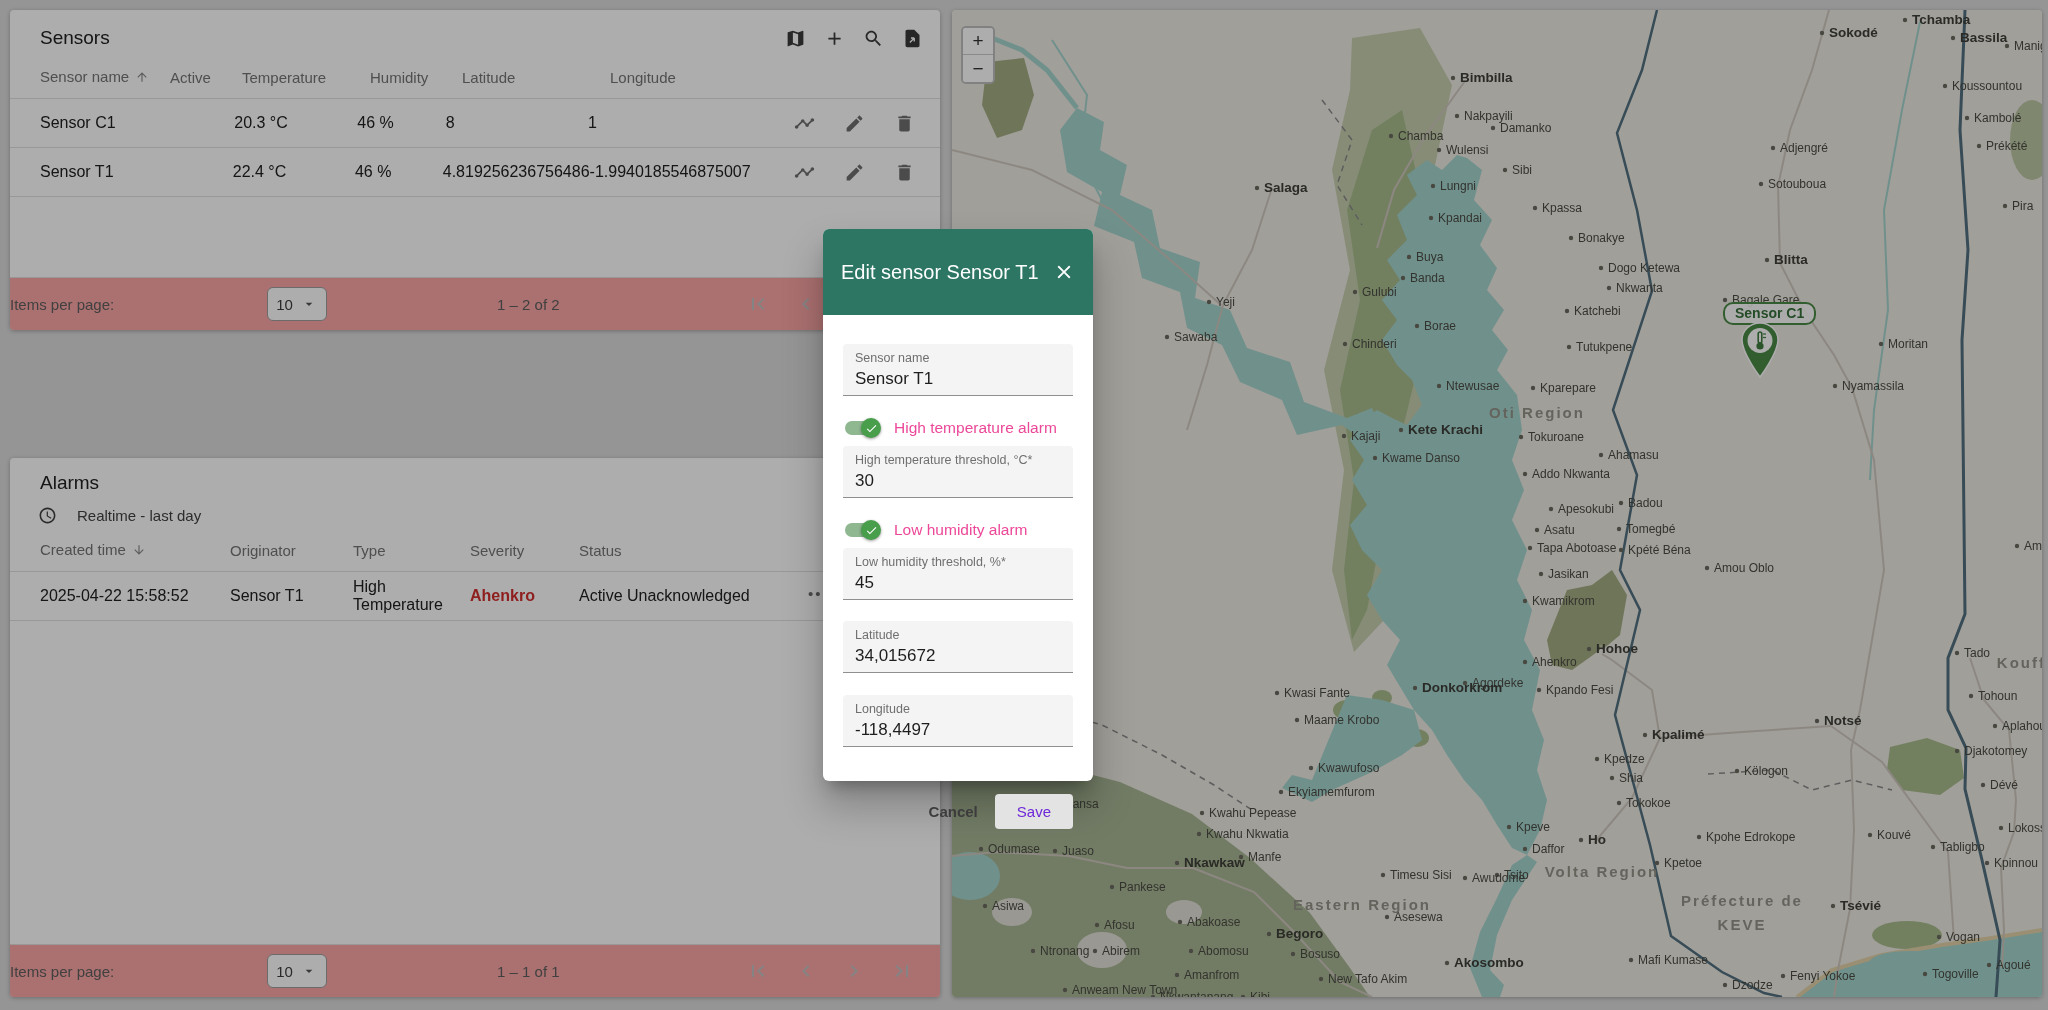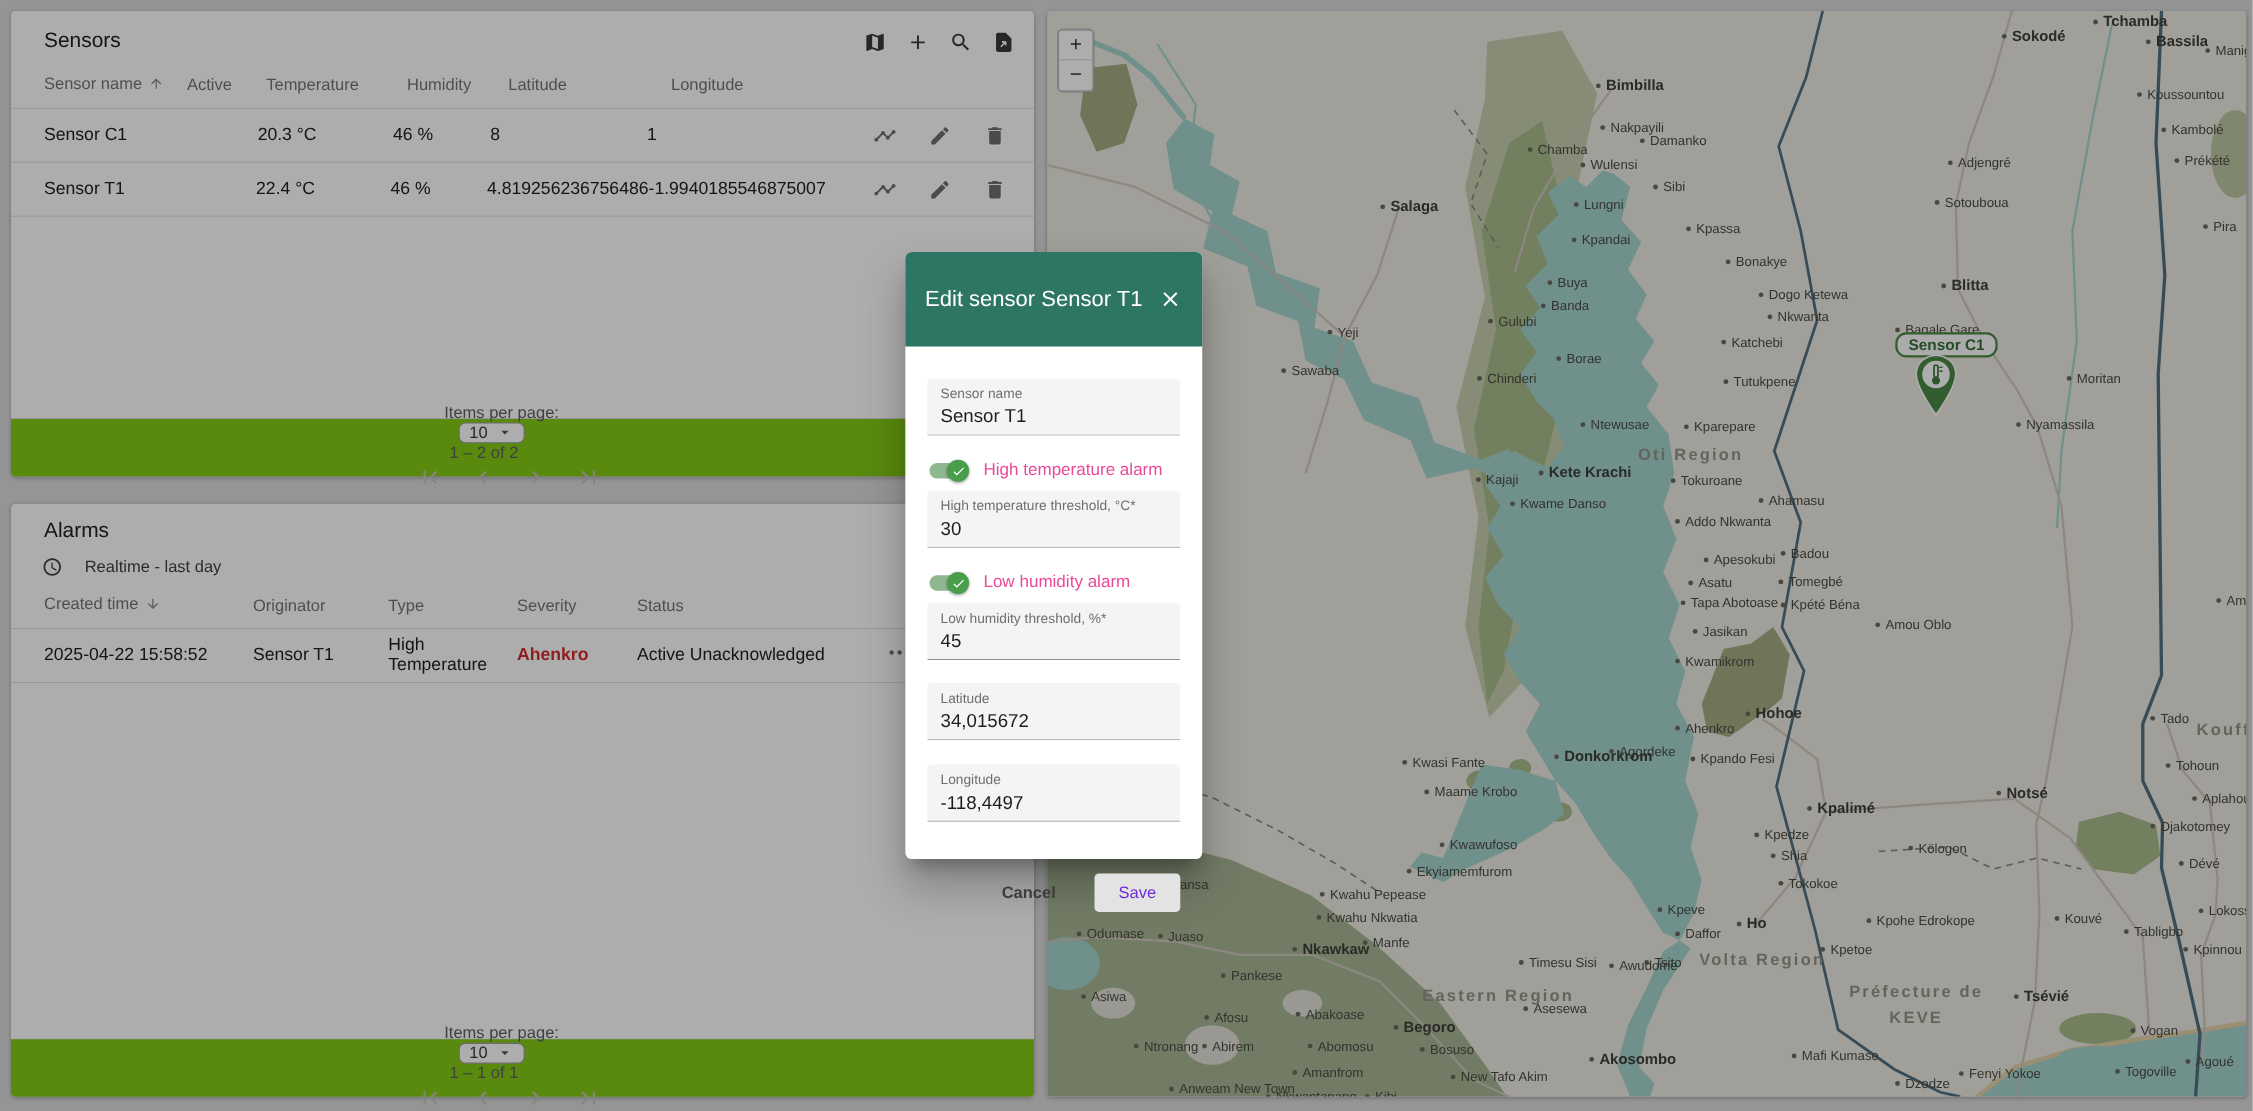--- a/index.html
+++ b/index.html
@@ -1,39 +1,39 @@
 <!DOCTYPE html>
 <html><head>
 <meta charset="utf-8">
 <style>
   html,body{margin:0;padding:0;}
   body{font-family:"Liberation Sans",sans-serif;background:#dcdcdc;}
   .stage{position:relative;width:2048px;height:1010px;overflow:hidden;background:#dcdcdc;}
   .panel{position:absolute;background:#fff;border-radius:4px;box-shadow:0 1px 4px rgba(0,0,0,.28);}
   
-  #sensors-panel{left:10px;top:10px;width:930px;height:423px;}
+  #sensors-panel{left:10px;top:10px;width:930px;height:320px;}
   #alarms-panel{left:10px;top:458px;width:930px;height:539px;}
   .panel-header{display:flex;align-items:center;padding:14px 14px 0 30px;}
   .panel-title{font-size:19px;color:#212121;}
   .panel-sub{display:flex;align-items:center;gap:20px;padding:12px 0 0 28px;font-size:15px;color:#424242;}
   .toolbar{margin-left:auto;display:flex;align-items:center;gap:11px;}
   .icon-btn{width:28px;height:28px;border:none;background:none;padding:2px;cursor:pointer;display:flex;align-items:center;justify-content:center;}
   .icon-btn svg{width:21px;height:21px;fill:#3a3a3a;}
   .thead{display:flex;align-items:center;height:42px;margin-top:4px;border-bottom:1px solid #e0e0e0;font-size:15px;color:#757575;padding-left:30px;}
   .trow{display:flex;align-items:center;height:48px;border-bottom:1px solid #e0e0e0;font-size:16px;color:#212121;padding-left:30px;position:relative;}
   .c-name{width:130px;} .c-active{width:72px;} .c-temp{width:128px;} .c-hum{width:92px;} .c-lat{width:148px;} .c-lon{width:210px;}
   .a-created{width:190px;} .a-orig{width:123px;} .a-type{width:117px;} .a-sev{width:109px;} .a-status{width:230px;}
   .sort-ic{display:inline-block;vertical-align:-2px;margin-left:6px;}
   .sort-ic svg{width:14px;height:14px;fill:#8a8a8a;}
   .active-dot{width:20px;height:20px;border-radius:50%;background:#4caf50;margin-left:2px;}
   .row-actions{margin-left:auto;display:flex;gap:22px;padding-right:22px;}
   .row-actions .icon-btn svg{fill:#6f6f6f;}
   .sev-critical{color:#d32f2f;font-weight:bold;}
   .dots-btn{position:absolute;left:792px;top:12px;border:none;background:none;color:#6f6f6f;font-size:15px;letter-spacing:2px;cursor:pointer;}
-  .paginator{position:absolute;left:0;right:0;bottom:0;height:52px;border-top:1px solid #e0e0e0;display:flex;align-items:center;justify-content:center;font-size:15px;color:#5f5f5f;padding-right:24px;background:#84cc16;border-radius:0 0 4px 4px;flex-direction:column;}
+  .paginator{position:absolute;left:0;right:0;bottom:0;height:52px;border-top:1px solid #e0e0e0;display:flex;align-items:center;justify-content:space-between;font-size:15px;color:#5f5f5f;padding-right:24px;background:#fca5a5;border-radius:0 0 4px 4px;}
   .pp-label{margin-right:14px;}
   .pp-select{display:flex;align-items:center;justify-content:center;gap:8px;width:58px;height:32px;border:1.5px solid #9e9e9e;border-radius:6px;color:#3d3d3d;cursor:pointer;margin-right:32px;background:#fff;font-size:15px;}
   .pp-select svg{width:16px;height:16px;fill:#555;}
   .pp-range{margin-right:46px;}
   .pnav{display:flex;gap:20px;}
   .pnav .icon-btn svg{width:24px;height:24px;fill:#c3c3c3;}
   
   #map-panel{left:952px;top:10px;width:1090px;height:987px;overflow:hidden;background:#edeae3;}
   #map-svg{position:absolute;inset:0;width:100%;height:100%;}
   .ml{font-size:12px;fill:#4c4c44;}
@@ -64,21 +64,21 @@
   .field input{display:block;width:100%;border:none;background:transparent;font-family:inherit;font-size:17px;color:#1e1e1e;padding:3px 0 0;outline:none;}
   .toggle-row{display:flex;align-items:center;gap:13px;margin-top:21px;height:22px;}
   .toggle-row + .field{margin-top:7px;}
   .field.mt{margin-top:21px;}
   .field.mt2{margin-top:22px;}
   .toggle{position:relative;width:38px;height:22px;cursor:pointer;flex:none;}
   .toggle .track{position:absolute;left:2px;top:4px;width:34px;height:14px;border-radius:7px;background:#8fb790;}
   .toggle .thumb{position:absolute;right:0;top:1px;width:20px;height:20px;border-radius:50%;background:#499e4c;box-shadow:0 1px 3px rgba(0,0,0,.4);display:flex;align-items:center;justify-content:center;}
   .toggle .thumb svg{width:13px;height:13px;fill:#fff;}
   .toggle-label{font-size:15.5px;color:#ec4899;}
-  .dialog-actions{display:flex;justify-content:flex-end;align-items:flex-end;gap:21px;margin-top:47px;}
+  .dialog-actions{display:flex;justify-content:flex-end;align-items:flex-end;gap:3px;margin-top:47px;}
   .btn-cancel{border:none;background:none;font-family:inherit;font-size:15px;font-weight:bold;color:#3c3c3c;padding:9px 14px;cursor:pointer;}
   .btn-save{border:none;background:#e3e3e3;font-family:inherit;font-size:15px;font-weight:500;color:#6d28d9;padding:9px 22px;border-radius:4px;cursor:default;}
 </style>
 </head>
 <body>
 
 <div class="stage">
 
   <div class="panel" id="sensors-panel">
     <div class="panel-header">

